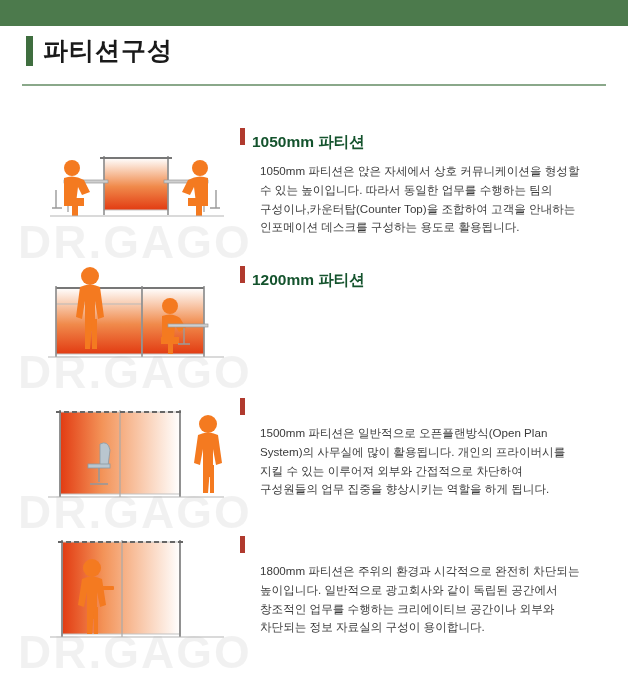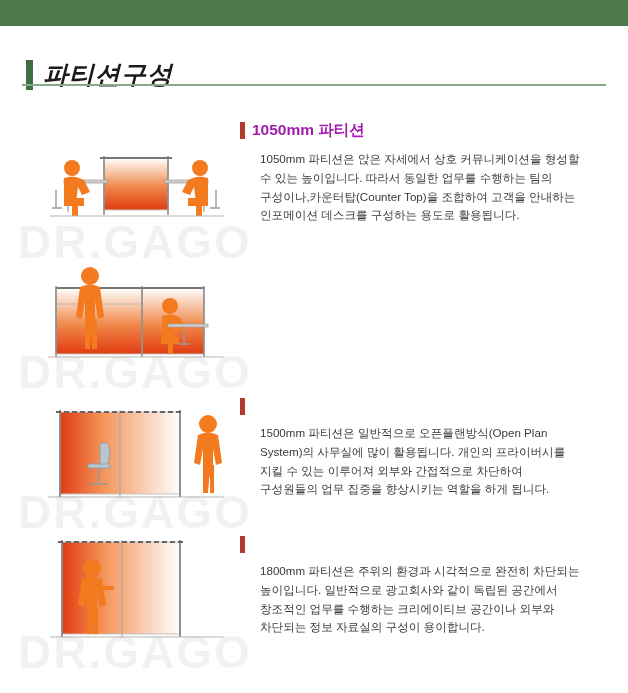--- a/index.html
+++ b/index.html
@@ -41,24 +41,23 @@
   
   .header-bar {
     position: absolute;
     left: 0; top: 0;
     width: 628px;
     height: 26px;
     background: #4c7a4c;
   }
   .title-wrap {
     position: absolute;
-    left: 26px; top: 58px;
+    left: 26px; top: 34px;
     display: flex;
     align-items: center;
-    font-style: italic;
   }
   .title-accent {
     width: 7px;
     height: 30px;
     background: #3f6e3f;
     margin-right: 10px;
   }
   .page-title {
     font-size: 25px;
     font-weight: bold;
@@ -104,21 +103,22 @@
   }
   .head-accent {
     width: 5px;
     height: 17px;
     background: #b03a2e;
     margin-right: 7px;
   }
   .sec-title {
     font-size: 15.5px;
     font-weight: bold;
-    color: #a21caf;
+    color: #14532d;
+    margin-top: 12px;
   }
   .sec-body {
     font-size: 11.6px;
     line-height: 1.62;
     color: #3a3a3a;
     white-space: pre-line;
     margin-left: 20px;
   }
 
   
@@ -222,20 +222,24 @@
           <path d="M120 58 q10 -4 18 2 l6 10 -7 4 -4 -7 -1 14 -12 0 z"></path>
           <path d="M119 79 l18 0 0 7 -6 0 0 10 -5 0 0 -10 -7 0 z"></path>
         </g>
 
         <rect x="126" y="66" width="40" height="3" fill="#cfcfcf" stroke="#999" stroke-width="0.7"></rect>
         <path d="M142 70 l0 16 M136 86 l12 0" stroke="#9a9a9a" stroke-width="1.4" fill="none"></path>
         <line x1="6" y1="99" x2="182" y2="99" stroke="#b5b5b5" stroke-width="1"></line>
       </svg>
     </div>
     <div class="txt">
+      <div class="sec-head">
+        <div class="head-accent"></div>
+        <div class="sec-title">1200mm 파티션</div>
+      </div>
     </div>
   </div>
 
   <div class="section sec3">
     <div class="fig">
       <svg width="188" height="124" viewBox="0 0 188 124">
         <defs>
           <linearGradient id="g3" x1="0" y1="0" x2="1" y2="0">
             <stop offset="0%" stop-color="#e23b12"></stop>
             <stop offset="35%" stop-color="#f39358"></stop>

